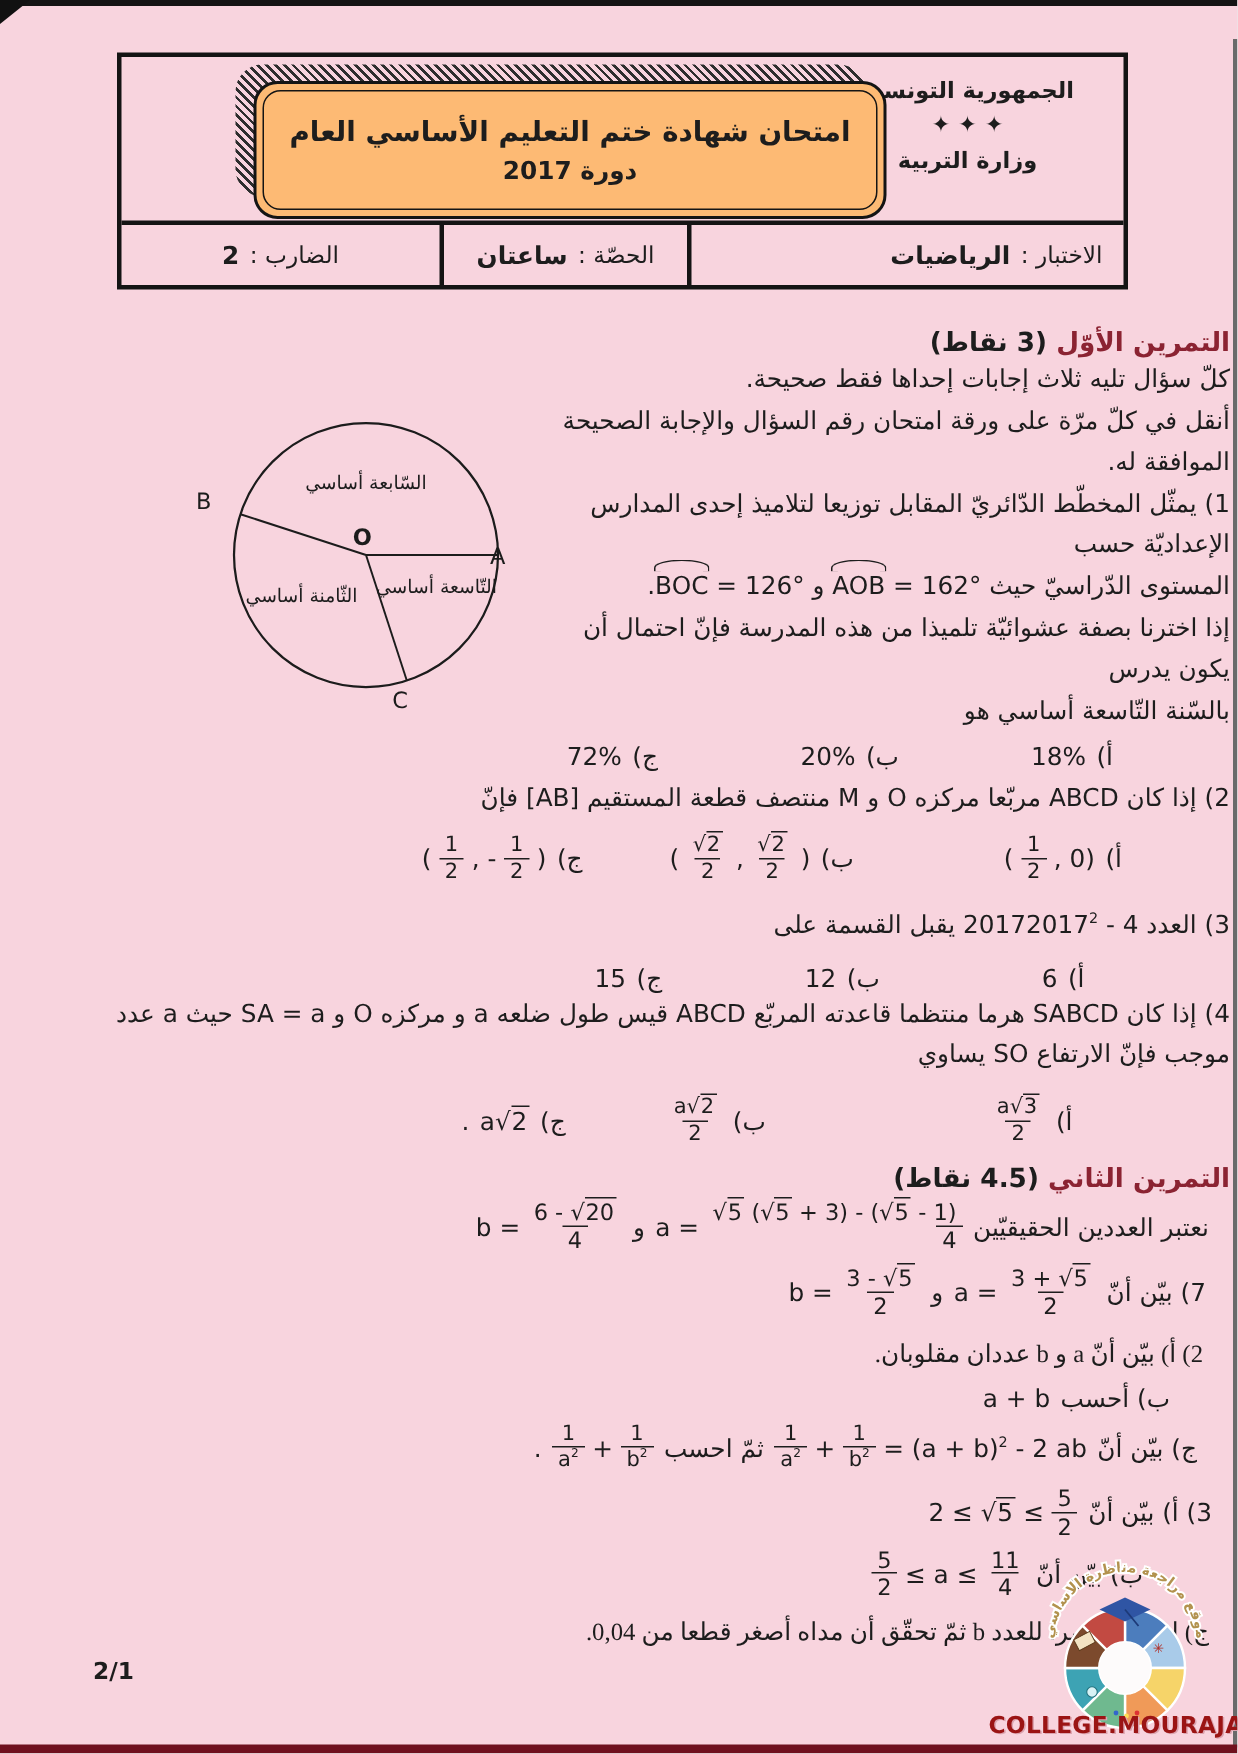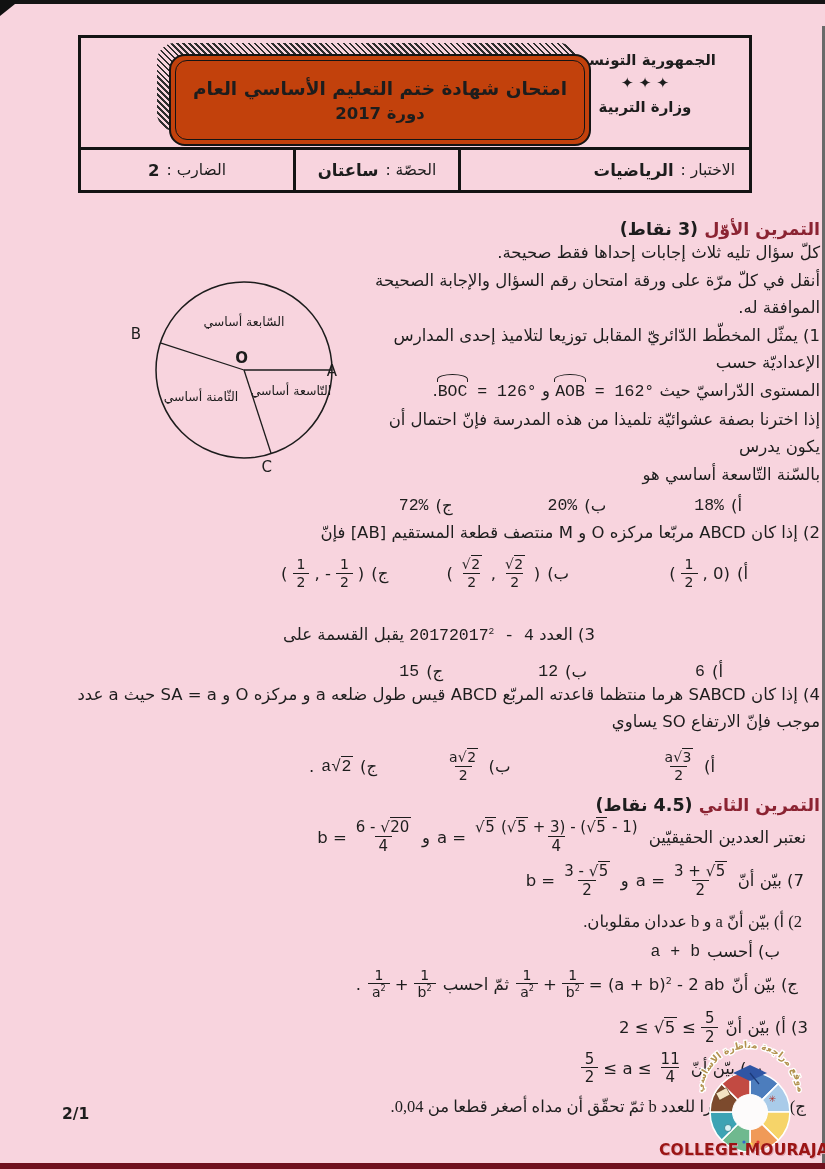--- a/index.html
+++ b/index.html
@@ -11,21 +11,21 @@
   .edge-right{position:absolute;right:0;top:26px;bottom:4px;width:3px;background:#6a6a6a;}
   .edge-bottom{position:absolute;left:0;bottom:0;width:825px;height:6px;background:#70101e;}
 
   
   .hbox{position:absolute;left:78px;top:35px;width:668px;height:152px;border:3px solid #141414;}
   .ministry{position:absolute;top:11px;right:8px;width:192px;text-align:center;font-weight:bold;
             font-size:15px;line-height:1.55;}
   .tshadow{position:absolute;left:76px;top:5px;width:420px;height:88px;border-radius:18px;
            background:repeating-linear-gradient(45deg,#2e2e2e 0 1.8px,rgba(0,0,0,0) 1.8px 4.2px);}
   .tbox{position:absolute;left:88px;top:16px;width:418px;height:88px;border:2.5px solid #141414;
-        border-radius:16px;background:#c2410c;}
+        border-radius:16px;background:#fdba74;}
   .tb-inner{position:absolute;inset:4px;border:1.3px solid #141414;border-radius:12px;
             display:flex;flex-direction:column;align-items:center;justify-content:center;gap:5px;}
   .exam-title{font-size:18.5px;font-weight:bold;}
   .exam-session{font-size:16.5px;font-weight:bold;}
   .inforow{position:absolute;left:0;right:0;bottom:0;height:40px;border-top:3px solid #141414;
            display:flex;direction:rtl;font-size:15.5px;}
   .cell{display:flex;align-items:center;box-sizing:border-box;height:100%;}
   .cell-subject{width:291px;padding-right:14px;gap:7px;border-left:3px solid #141414;}
   .cell-duration{width:165px;justify-content:center;gap:7px;border-left:3px solid #141414;}
   .cell-coef{flex:1;justify-content:center;gap:7px;}
@@ -34,21 +34,21 @@
   
   .main{position:absolute;left:58px;right:5px;top:219px;}
   .xh{font-size:17.5px;font-weight:bold;margin:0;}
   .xh .t{color:#8b2332;}
   .ln{margin:0;font-size:16.5px;line-height:27.6px;}
   .pie-wrap{float:left;width:328px;height:214px;margin:32px 0 4px -20px;}
 
   .orow{display:flex;direction:rtl;align-items:center;font-size:16.5px;}
   .opt{display:inline-flex;direction:rtl;align-items:center;gap:7px;}
 
-  .mtx{direction:ltr;unicode-bidi:isolate;font-family:Liberation Mono, monospace;}
+  .mtx{direction:ltr;unicode-bidi:isolate;}
   .mrow{display:inline-flex;direction:ltr;align-items:center;gap:5px;vertical-align:middle;}
   sup{font-size:.58em;line-height:0;}
   .sq{white-space:nowrap;}
   .rd{border-top:1.3px solid currentColor;padding:0 1.5px 0 .5px;}
   .frac{display:inline-flex;direction:ltr;flex-direction:column;align-items:center;font-size:14px;
         line-height:1.12;vertical-align:middle;text-align:center;}
   .frac>.den{border-top:1.4px solid currentColor;padding:1px 4px 0;}
   .frac>.num{padding:0 4px;}
   .arc{position:relative;display:inline-block;}
   .arc::before{content:"";position:absolute;left:-1px;right:-1px;top:-4px;height:7px;
@@ -193,21 +193,21 @@
           <span class="mx">, -</span>
           <span class="frac">
               <span class="num mx">1</span>
               <span class="den mx">2</span>
             </span>
           <span class="mx">)</span>
         </span>
       </span>
     </div>
 
-    <p class="ln" style="margin-top:31px;text-align:center;">
+    <p class="ln" style="margin-top:14px;">
       <span>3) العدد</span>
       <span class="mtx mx">20172017<sup>2</sup> - 4</span>
       <span>يقبل القسمة على</span>
     </p>
 
     <div class="orow" style="padding-right:97px;margin-top:12px;">
       <span class="opt" style="margin-left:108px;">
         <span>أ)</span>
         <span class="mtx">6</span>
       </span>
@@ -248,21 +248,21 @@
 
     <p class="xh" style="margin-top:12px;">
       <span class="t">التمرين الثاني</span>
       <span>(4.5 نقاط)</span>
     </p>
 
     <div class="xrow" style="margin:4px 14px 0 0;">
       <span>نعتبر العددين الحقيقيّين</span>
       <span class="mrow">
         <span class="mx">a = </span>
-        <span class="frac" style="font-size:15px;">
+        <span class="frac" style="font-size:15px;align-items:flex-end;">
             <span class="num mx"><span class="sq">√<span class="rd">5</span></span> (<span class="sq">√<span class="rd">5</span></span> + 3) - (<span class="sq">√<span class="rd">5</span></span> - 1)</span>
             <span class="den mx">4</span>
           </span>
       </span>
       <span>و</span>
       <span class="mrow">
         <span class="mx">b = </span>
         <span class="frac" style="font-size:15px;">
             <span class="num mx">6 - <span class="sq">√<span class="rd">20</span></span></span>
             <span class="den mx">4</span>

